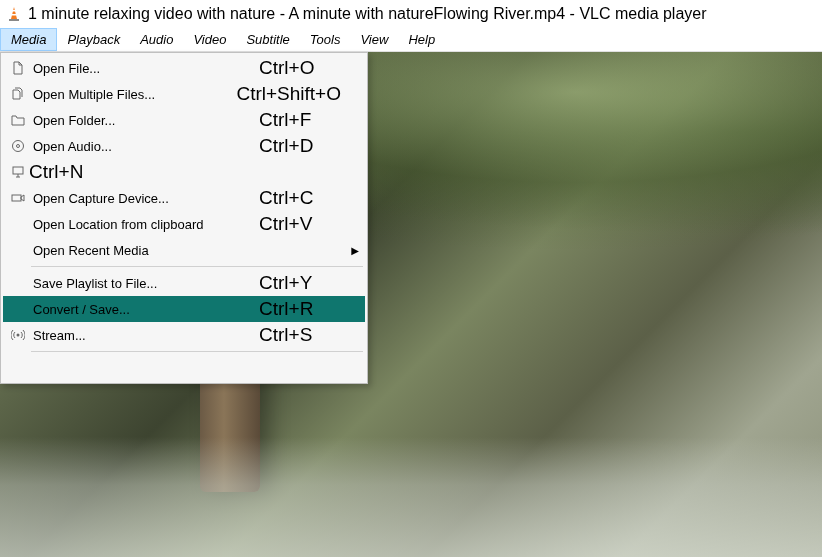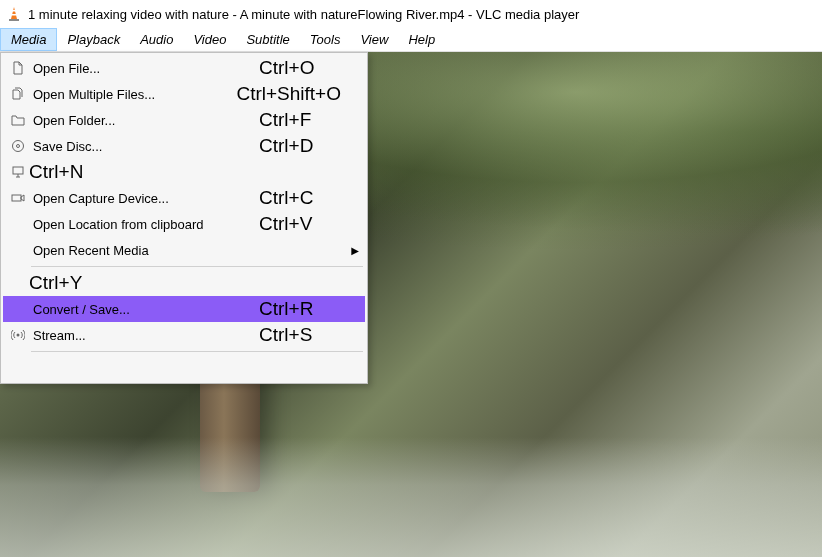--- a/index.html
+++ b/index.html
@@ -19,21 +19,21 @@
       align-items: center;
       padding: 0 6px;
       gap: 6px;
     }
     .vlc-cone {
       width: 16px;
       height: 16px;
       flex-shrink: 0;
     }
     .title-text {
-      font-size: 13px;
+      font-size: 16px;
       color: #000;
       white-space: nowrap;
     }
     .menubar {
       background: #fff;
       height: 24px;
       display: flex;
       align-items: stretch;
       border-bottom: 1px solid #e0e0e0;
     }
@@ -93,21 +93,21 @@
       padding: 2px;
     }
     .dd-item {
       display: flex;
       align-items: center;
       height: 26px;
       padding: 0 6px 0 4px;
       cursor: default;
     }
     .dd-item.highlighted {
-      background: #8b5cf6;
+      background: #0f766e;
     }
     .dd-icon {
       width: 22px;
       height: 18px;
       display: flex;
       align-items: center;
       justify-content: center;
       flex-shrink: 0;
       color: #555;
     }
@@ -199,21 +199,21 @@
       <span class="dd-shortcut">Ctrl+F</span>
       <span class="dd-arrow"></span>
     </div>
     <div class="dd-item">
       <span class="dd-icon">
         <svg width="14" height="14" viewBox="0 0 14 14">
           <circle cx="7" cy="7" r="5.5" fill="none" stroke="#666"></circle>
           <circle cx="7" cy="7" r="1.5" fill="none" stroke="#666"></circle>
         </svg>
       </span>
-      <span class="dd-label">Save Disc...</span>
+      <span class="dd-label">Open Audio...</span>
       <span class="dd-shortcut">Ctrl+D</span>
       <span class="dd-arrow"></span>
     </div>
     <div class="dd-item">
       <span class="dd-icon">
         <svg width="14" height="14" viewBox="0 0 14 14">
           <rect x="2" y="2" width="10" height="7" fill="none" stroke="#666"></rect>
           <path d="M5 12h4M7 9v3" stroke="#666"></path>
         </svg>
       </span>
@@ -239,20 +239,21 @@
     </div>
     <div class="dd-item">
       <span class="dd-icon"></span>
       <span class="dd-label">Open Recent Media</span>
       <span class="dd-shortcut"></span>
       <span class="dd-arrow">▶</span>
     </div>
     <div class="dd-sep"></div>
     <div class="dd-item">
       <span class="dd-icon"></span>
+      <span class="dd-label">Save Playlist to File...</span>
       <span class="dd-shortcut">Ctrl+Y</span>
       <span class="dd-arrow"></span>
     </div>
     <div class="dd-item highlighted">
       <span class="dd-icon"></span>
       <span class="dd-label">Convert / Save...</span>
       <span class="dd-shortcut">Ctrl+R</span>
       <span class="dd-arrow"></span>
     </div>
     <div class="dd-item">

